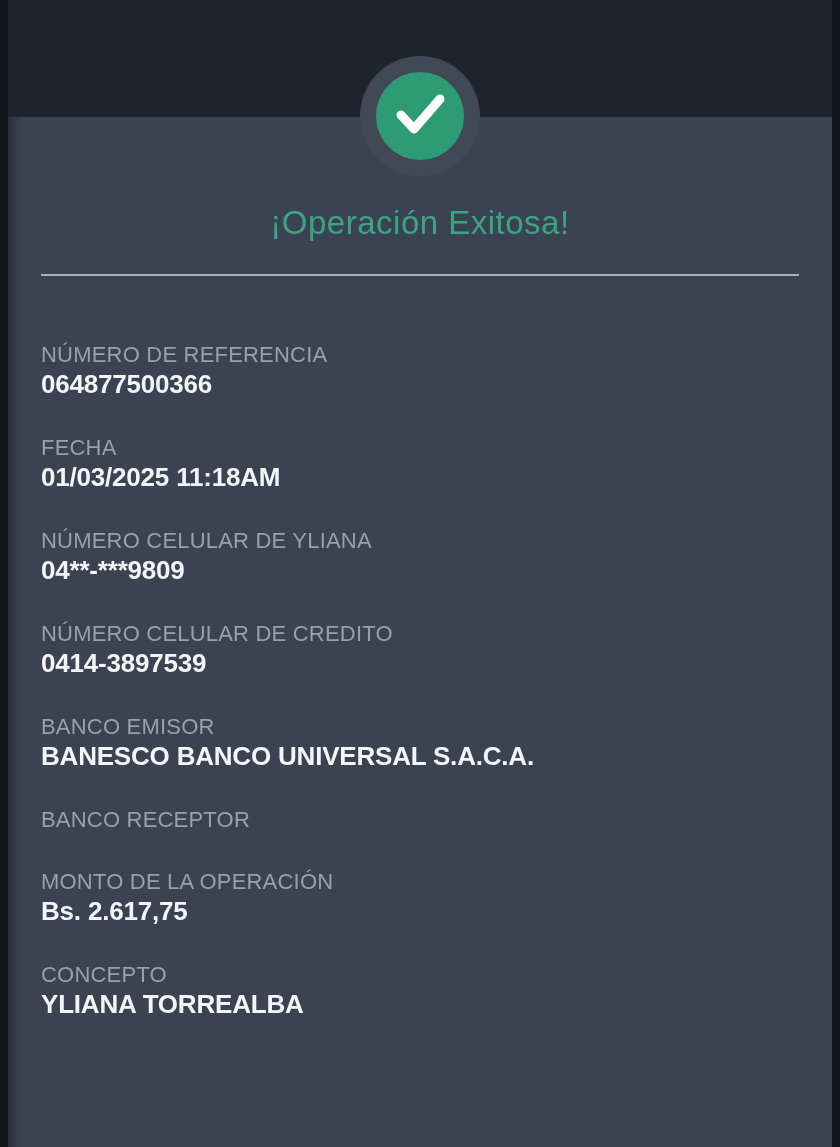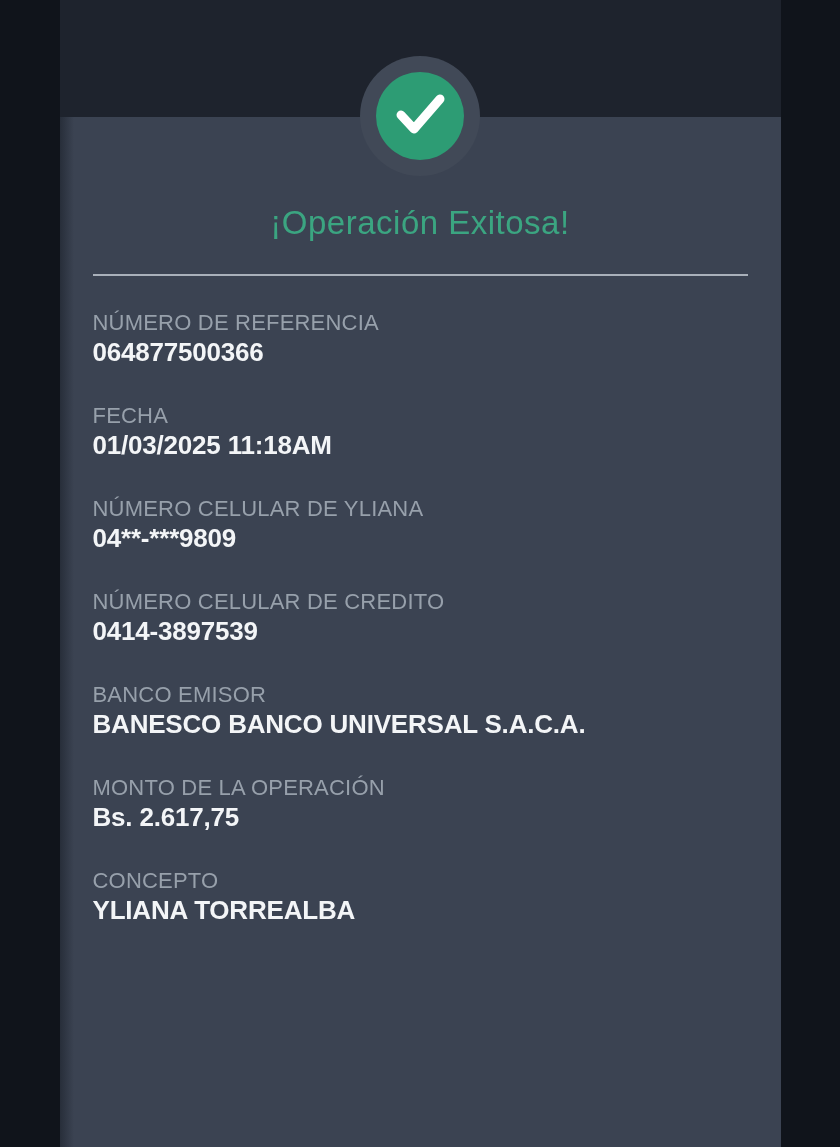--- a/index.html
+++ b/index.html
@@ -1,18 +1,18 @@
 <!DOCTYPE html>
 <html><head>
 <meta charset="utf-8">
 <style>
   html,body{margin:0;padding:0;background:#10141b;}
   .screen{
     position:relative;
-    width:721px;height:1147px;
+    width:824px;height:1147px;
     margin:0 auto;
     background:#3b4352;
     font-family:"Liberation Sans","DejaVu Sans",sans-serif;
     overflow:hidden;
   }
   .header-bar{
     position:absolute;top:0;left:0;right:0;
     height:117px;
     background:#1e232d;
   }
@@ -50,21 +50,21 @@
     left:33px;right:33px;top:274px;
     height:0;
     border:none;
     border-top:2px solid #a9b0ba;
     margin:0;
   }
   .details{
     position:absolute;
     left:33px;right:28px;top:309px;
   }
-  .detail-row{margin-bottom:34px;}
+  .detail-row{margin-bottom:34px;margin-top:32px;}
   .detail-label{
     font-size:22px;
     line-height:28px;
     color:#97a0ab;
     font-weight:400;
     letter-spacing:.2px;
   }
   .detail-value{
     font-size:26px;
     line-height:31px;
@@ -115,20 +115,21 @@
     <div class="detail-value">0414-3897539</div>
   </div>
 
 
   <div class="detail-row">
     <div class="detail-label">BANCO EMISOR</div>
     <div class="detail-value">BANESCO BANCO UNIVERSAL S.A.C.A.</div>
   </div>
 
   <div class="detail-row">
+    <div class="detail-label">BANCO RECEPTOR</div>
   </div>
 
   <div class="detail-row">
     <div class="detail-label">MONTO DE LA OPERACIÓN</div>
     <div class="detail-value">Bs. 2.617,75</div>
   </div>
 
   <div class="detail-row">
     <div class="detail-label">CONCEPTO</div>
     <div class="detail-value">YLIANA TORREALBA</div>

